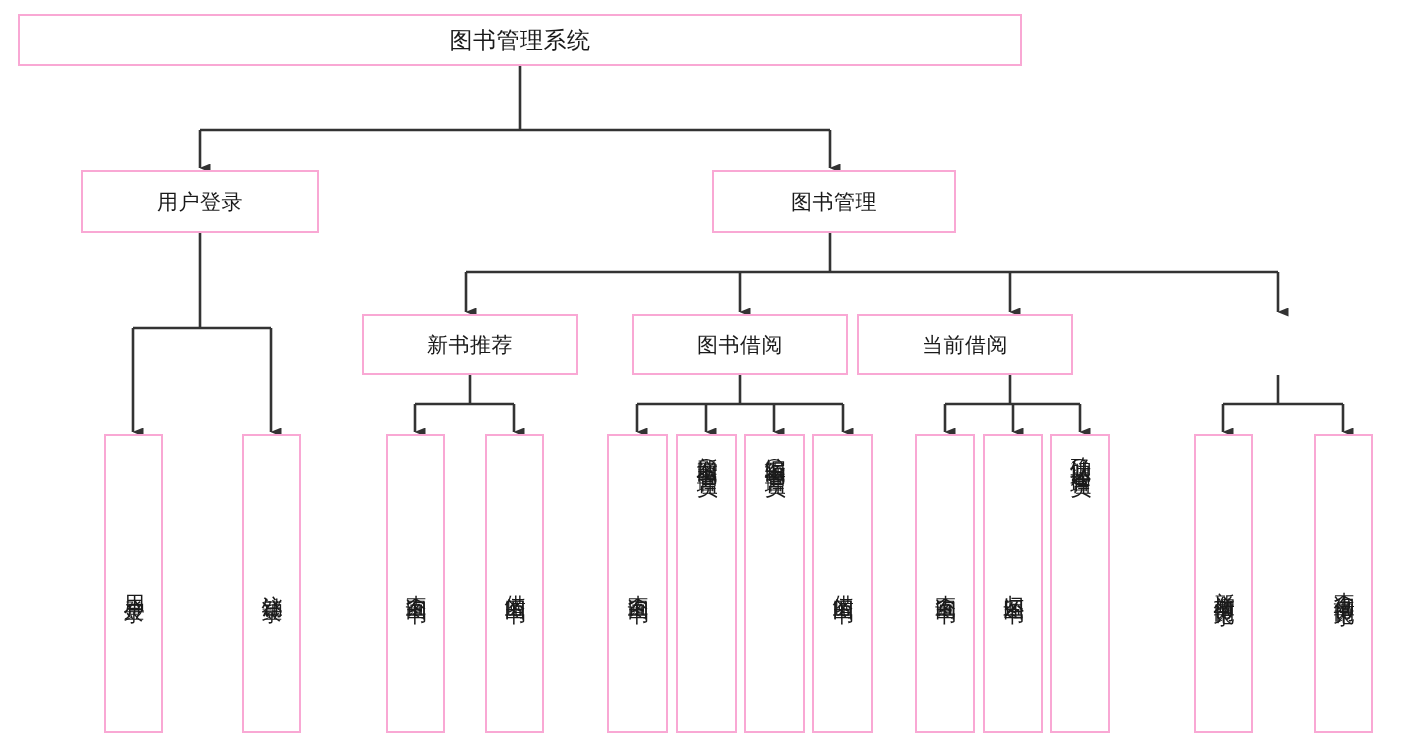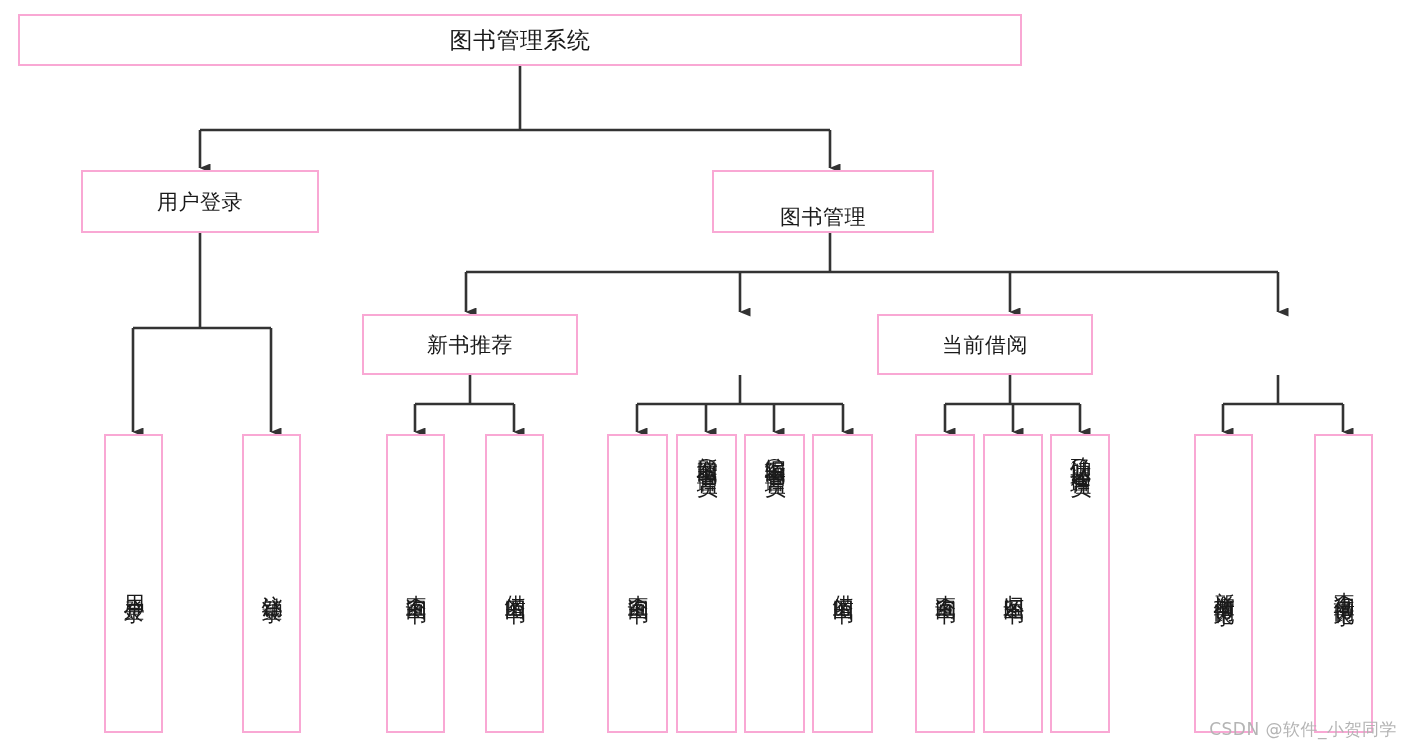--- a/index.html
+++ b/index.html
@@ -133,30 +133,33 @@
   </svg>
 
   <div class="node horiz" id="root-node" style="left:18px; top:14px; width:1004px; height:52px;">
     <span class="node-label">图书管理系统</span>
   </div>
 
   <div class="node horiz level2" style="left:81px; top:170px; width:238px; height:63px;">
     <span class="node-label">用户登录</span>
   </div>
 
-  <div class="node horiz level2" style="left:712px; top:170px; width:222px; height:63px;align-items:flex-end;">
+  <div class="node horiz level2" style="left:712px; top:170px; width:244px; height:63px;">
     <span class="node-label">图书管理</span>
   </div>
 
   <div class="node horiz level3" style="left:362px; top:314px; width:216px; height:61px;">
     <span class="node-label">新书推荐</span>
   </div>
 
-
-  <div class="node horiz level3" style="left:877px; top:314px; width:216px; height:61px;">
+  <div class="node horiz level3" style="left:632px; top:314px; width:216px; height:61px;">
+    <span class="node-label">图书借阅</span>
+  </div>
+
+  <div class="node horiz level3" style="left:857px; top:314px; width:216px; height:61px;">
     <span class="node-label">当前借阅</span>
   </div>
 
 
   <div class="node vert leaf" style="left:104px; top:434px; width:59px; height:299px;">
     <span class="node-label">用户登录</span>
   </div>
 
   <div class="node vert leaf" style="left:242px; top:434px; width:59px; height:299px;">
     <span class="node-label">注销登录</span>
@@ -199,15 +202,14 @@
   </div>
 
   <div class="node vert leaf" style="left:1194px; top:434px; width:59px; height:299px;">
     <span class="node-label">新增借阅记录</span>
   </div>
 
   <div class="node vert leaf" style="left:1314px; top:434px; width:59px; height:299px;">
     <span class="node-label">查询借阅记录</span>
   </div>
 
-  <div id="watermark">CSDN @软件_小贺同学</div>
 
 </div>
 
 </body></html>

